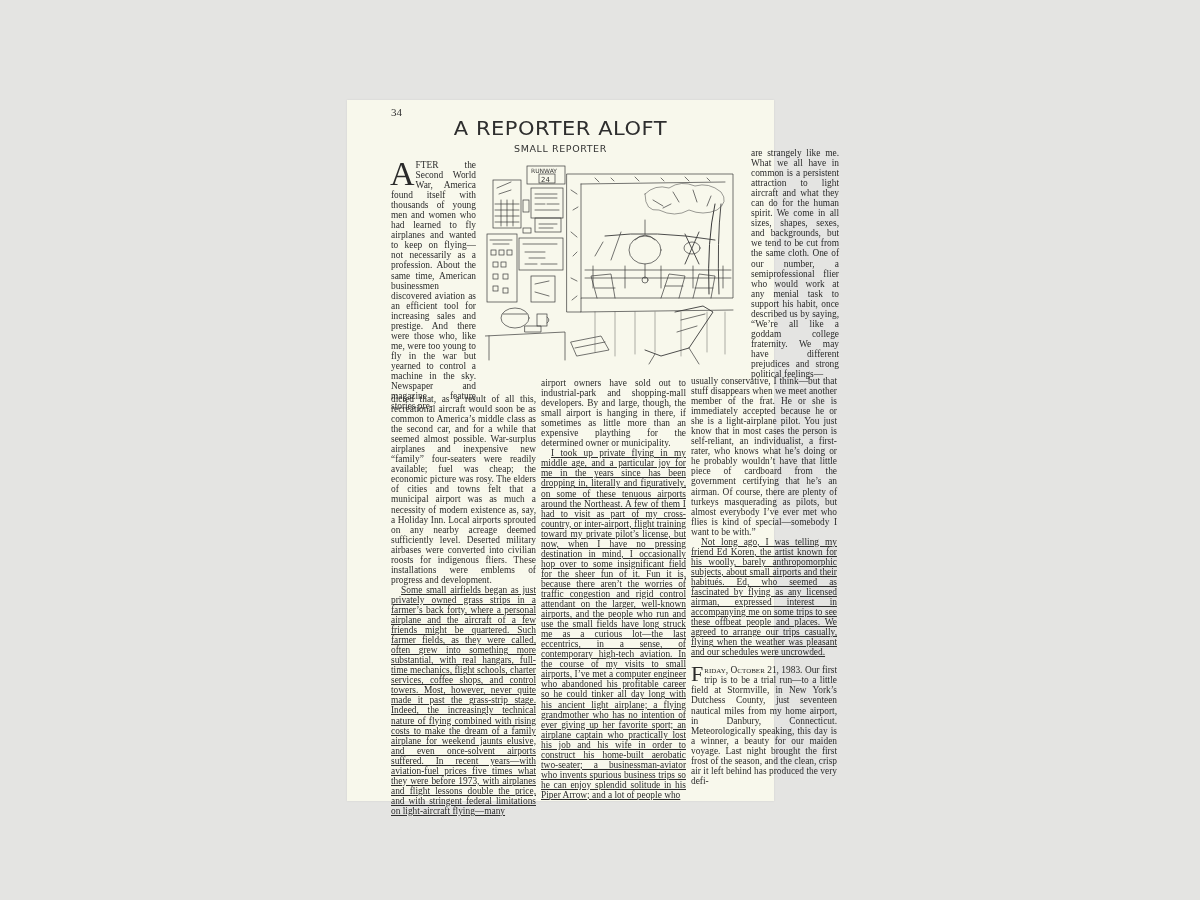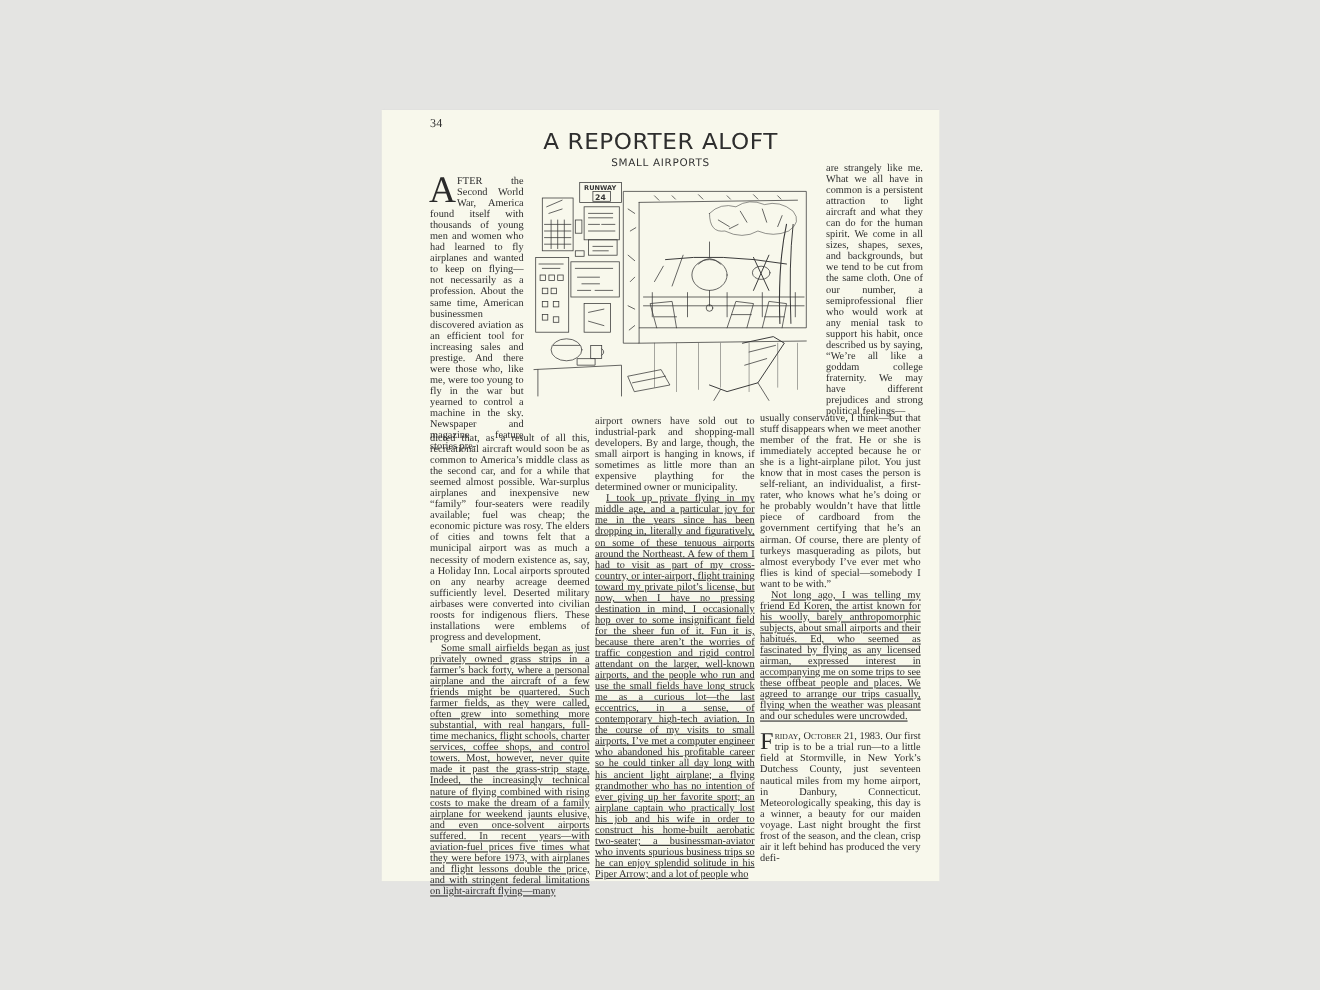--- a/index.html
+++ b/index.html
@@ -6,21 +6,21 @@
   body {
     width: 1200px; height: 900px;
     background: #e4e4e2;
     position: relative;
     overflow: hidden;
     font-family: "Liberation Serif", "DejaVu Serif", serif;
   }
   .page {
     position: absolute;
     left: 347px; top: 100px;
-    width: 507px; height: 701px;
+    width: 427px; height: 701px;
     background: #f8f8ec;
     box-shadow: 0 0 2px rgba(0,0,0,0.08);
   }
   .folio {
     position: absolute; left: 44px; top: 6px;
     font-size: 11px; color: #333;
   }
   .title {
     position: absolute; left: 0; right: 0; top: 16px;
     text-align: center;
@@ -55,30 +55,30 @@
   }
   .dropcap-sm {
     float: left;
     font-size: 22px; line-height: 18px;
     margin: 0 1px 0 0;
     color: #2a2a2a;
   }
   .sc { font-variant: small-caps; }
   .illus {
     position: absolute; left: 138px; top: 60px;
-    width: 260px; height: 205px; font-weight: bold;
+    width: 260px; height: 205px;
   }
 </style>
 </head>
 <body>
 
 <div class="page">
   <div class="folio">34</div>
   <div class="title">A REPORTER ALOFT</div>
-  <div class="subtitle">SMALL AIRPORTS</div>
+  <div class="subtitle">SMALL REPORTER</div>
 
   <div class="col" style="left:44px; top:60px; width:85px; height:225px;">
     <p>
       <span class="dropcap">A</span><span>FTER the Second World War, America found itself with thousands of young men and women who had learned to fly airplanes and wanted to keep on flying—not necessarily as a profession. About the same time, American businessmen discovered aviation as an efficient tool for increasing sales and prestige. And there were those who, like me, were too young to fly in the war but yearned to control a machine in the sky. Newspaper and magazine feature stories pre-</span>
     </p>
   </div>
 
   <div class="illus">
     <svg width="260" height="205" viewBox="0 0 260 205" fill="none" stroke="#3a3a3a" stroke-width="0.7" stroke-linecap="round">
 
@@ -168,21 +168,21 @@
   <div class="col" style="left:404px; top:48px; width:88px; height:225px;">
     <p>are strangely like me. What we all have in common is a persistent attraction to light aircraft and what they can do for the human spirit. We come in all sizes, shapes, sexes, and backgrounds, but we tend to be cut from the same cloth. One of our number, a semiprofessional flier who would work at any menial task to support his habit, once described us by saying, “We’re all like a goddam college fraternity. We may have different prejudices and strong political feelings—</p>
   </div>
 
   <div class="col" style="left:44px; top:294px; width:145px;">
     <p>dicted that, as a result of all this, recreational aircraft would soon be as common to America’s middle class as the second car, and for a while that seemed almost possible. War-surplus airplanes and inexpensive new “family” four-seaters were readily available; fuel was cheap; the economic picture was rosy. The elders of cities and towns felt that a municipal airport was as much a necessity of modern existence as, say, a Holiday Inn. Local airports sprouted on any nearby acreage deemed sufficiently level. Deserted military airbases were converted into civilian roosts for indigenous fliers. These installations were emblems of progress and development.</p>
     <p class="ind">Some small airfields began as just privately owned grass strips in a farmer’s back forty, where a personal airplane and the aircraft of a few friends might be quartered. Such farmer fields, as they were called, often grew into something more substantial, with real hangars, full-time mechanics, flight schools, charter services, coffee shops, and control towers. Most, however, never quite made it past the grass-strip stage. Indeed, the increasingly technical nature of flying combined with rising costs to make the dream of a family airplane for weekend jaunts elusive, and even once-solvent airports suffered. In recent years—with aviation-fuel prices five times what they were before 1973, with airplanes and flight lessons double the price, and with stringent federal limitations on light-aircraft flying—many</p>
   </div>
 
   <div class="col" style="left:194px; top:278px; width:145px;">
-    <p>airport owners have sold out to industrial-park and shopping-mall developers. By and large, though, the small airport is hanging in knows, if sometimes as little more than an expensive plaything for the determined owner or municipality.</p>
+    <p>airport owners have sold out to industrial-park and shopping-mall developers. By and large, though, the small airport is hanging in there, if sometimes as little more than an expensive plaything for the determined owner or municipality.</p>
     <p class="ind">I took up private flying in my middle age, and a particular joy for me in the years since has been dropping in, literally and figuratively, on some of these tenuous airports around the Northeast. A few of them I had to visit as part of my cross-country, or inter-airport, flight training toward my private pilot’s license, but now, when I have no pressing destination in mind, I occasionally hop over to some insignificant field for the sheer fun of it. Fun it is, because there aren’t the worries of traffic congestion and rigid control attendant on the larger, well-known airports, and the people who run and use the small fields have long struck me as a curious lot—the last eccentrics, in a sense, of contemporary high-tech aviation. In the course of my visits to small airports, I’ve met a computer engineer who abandoned his profitable career so he could tinker all day long with his ancient light airplane; a flying grandmother who has no intention of ever giving up her favorite sport; an airplane captain who practically lost his job and his wife in order to construct his home-built aerobatic two-seater; a businessman-aviator who invents spurious business trips so he can enjoy splendid solitude in his Piper Arrow; and a lot of people who</p>
   </div>
 
   <div class="col" style="left:344px; top:276px; width:146px;">
     <p>usually conservative, I think—but that stuff disappears when we meet another member of the frat. He or she is immediately accepted because he or she is a light-airplane pilot. You just know that in most cases the person is self-reliant, an individualist, a first-rater, who knows what he’s doing or he probably wouldn’t have that little piece of cardboard from the government certifying that he’s an airman. Of course, there are plenty of turkeys masquerading as pilots, but almost everybody I’ve ever met who flies is kind of special—somebody I want to be with.”</p>
     <p class="ind">Not long ago, I was telling my friend Ed Koren, the artist known for his woolly, barely anthropomorphic subjects, about small airports and their habitués. Ed, who seemed as fascinated by flying as any licensed airman, expressed interest in accompanying me on some trips to see these offbeat people and places. We agreed to arrange our trips casually, flying when the weather was pleasant and our schedules were uncrowded.</p>
     <p class="gap"><span class="dropcap-sm">F</span><span class="sc">riday, October 21, 1983.</span><span> Our first trip is to be a trial run—to a little field at Stormville, in New York’s Dutchess County, just seventeen nautical miles from my home airport, in Danbury, Connecticut. Meteorologically speaking, this day is a winner, a beauty for our maiden voyage. Last night brought the first frost of the season, and the clean, crisp air it left behind has produced the very defi-</span></p>
   </div>
 </div>
 

